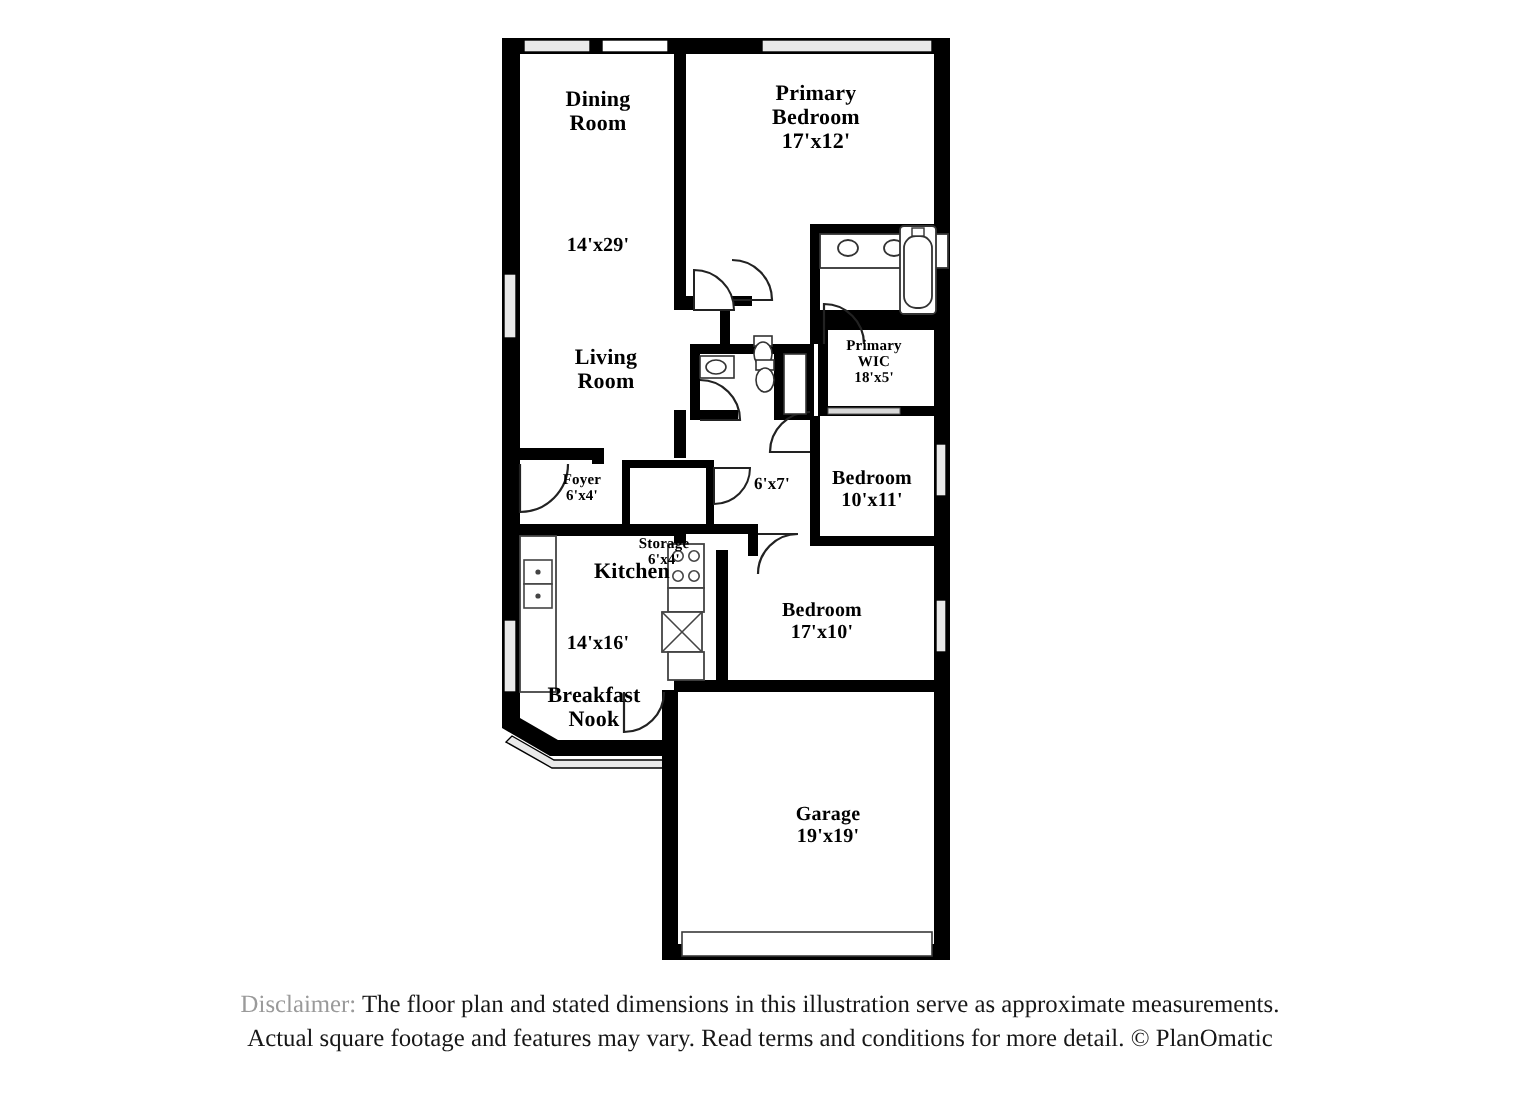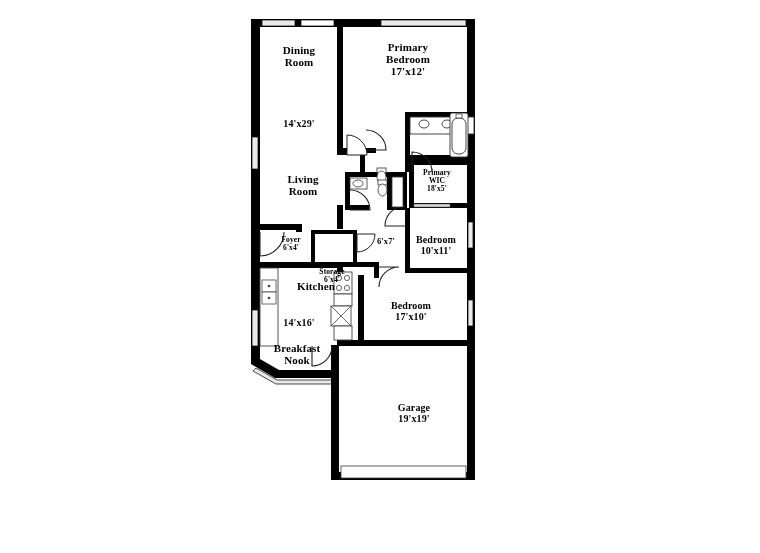--- a/index.html
+++ b/index.html
@@ -273,15 +273,17 @@
     <div>Breakfast</div>
     <div>Nook</div>
   </div>
 
   <div class="room-label rl-md" style="left:402px; top:414px;margin-left:12px;">
     <div>Garage</div>
     <div>19'x19'</div>
   </div>
 
   <div id="disclaimer">
+    <div><span class="faded">Disclaimer:</span><span> The floor plan and stated dimensions in this illustration serve as approximate measurements.</span></div>
+    <div>Actual square footage and features may vary. Read terms and conditions for more detail. © PlanOmatic</div>
   </div>
 
 </div>
 
 </body></html>

